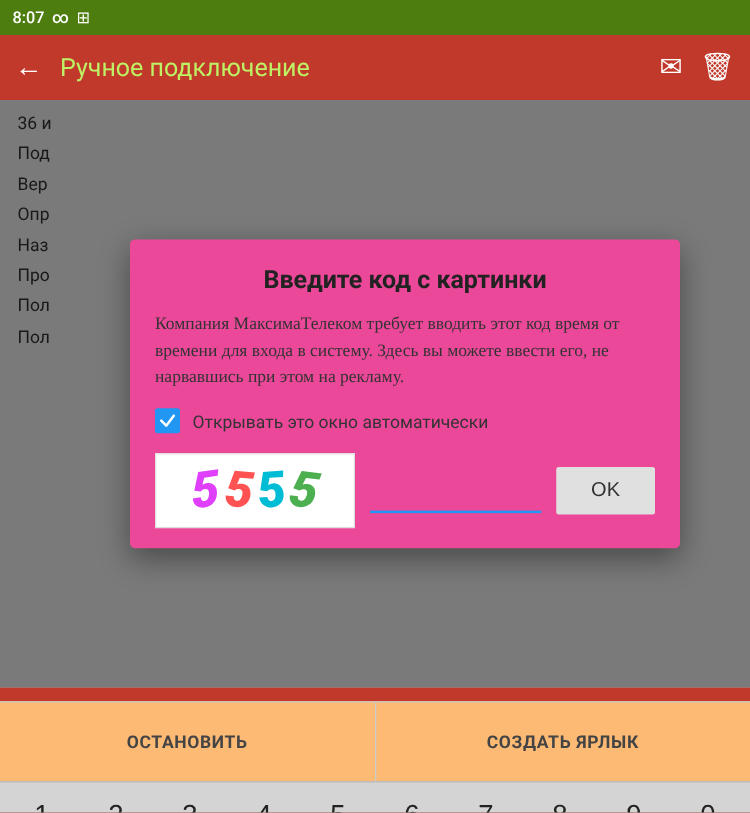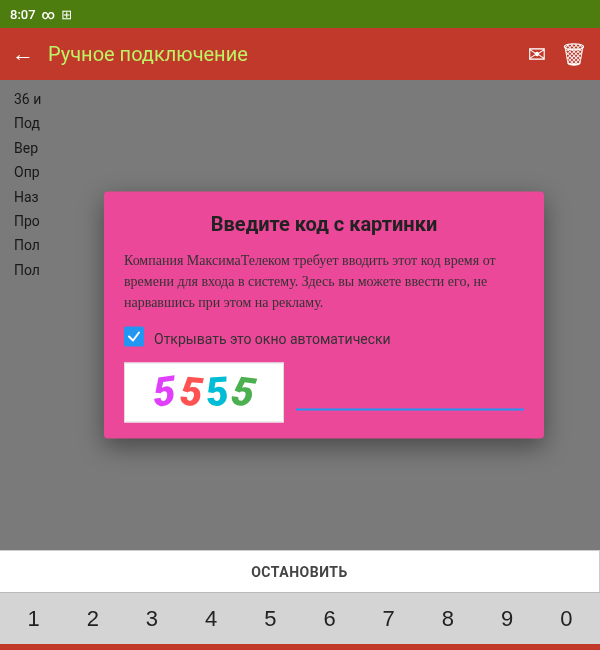--- a/index.html
+++ b/index.html
@@ -178,25 +178,26 @@
       font-size: 16px;
       font-weight: 500;
       color: #333;
       cursor: pointer;
       border-radius: 2px;
       white-space: nowrap;
     }
 
     
     .bottom-buttons {
-      background: #ffffff;
-      height: 42px;
+      background: #fdba74;
+      height: 64px;
       display: flex;
       align-items: center;
       border-top: 1px solid #ccc;
+      margin-top: 11px;
     }
 
     .bottom-btn {
       flex: 1;
       height: 100%;
       display: flex;
       align-items: center;
       justify-content: center;
       font-size: 14px;
       font-weight: 700;
@@ -283,26 +284,28 @@
         <div class="captcha-5555">
           <span class="c-digit" style="color:#e040fb; transform:rotate(-8deg) skewX(-5deg); display:inline-block;">5</span>
           <span class="c-digit" style="color:#ff5252; transform:rotate(5deg); display:inline-block;">5</span>
           <span class="c-digit" style="color:#00bcd4; transform:rotate(-4deg) skewX(3deg); display:inline-block;">5</span>
           <span class="c-digit" style="color:#4caf50; transform:rotate(7deg) skewX(-4deg); display:inline-block;">5</span>
         </div>
       </div>
       <div class="captcha-input-wrap">
         <input type="text" style="border: none; outline: none; width: 100%; font-size: 16px; height: 100%; background: transparent;">
       </div>
+      <button class="ok-button">OK</button>
     </div>
   </div>
 </div>
 
 <div class="bottom-buttons">
   <div class="bottom-btn">ОСТАНОВИТЬ</div>
+  <div class="bottom-btn">СОЗДАТЬ ЯРЛЫК</div>
 </div>
 
 <div class="number-keyboard" id="keyboard-row">
     <button class="key-num">1</button>
     <button class="key-num">2</button>
     <button class="key-num">3</button>
     <button class="key-num">4</button>
     <button class="key-num">5</button>
     <button class="key-num">6</button>
     <button class="key-num">7</button>

